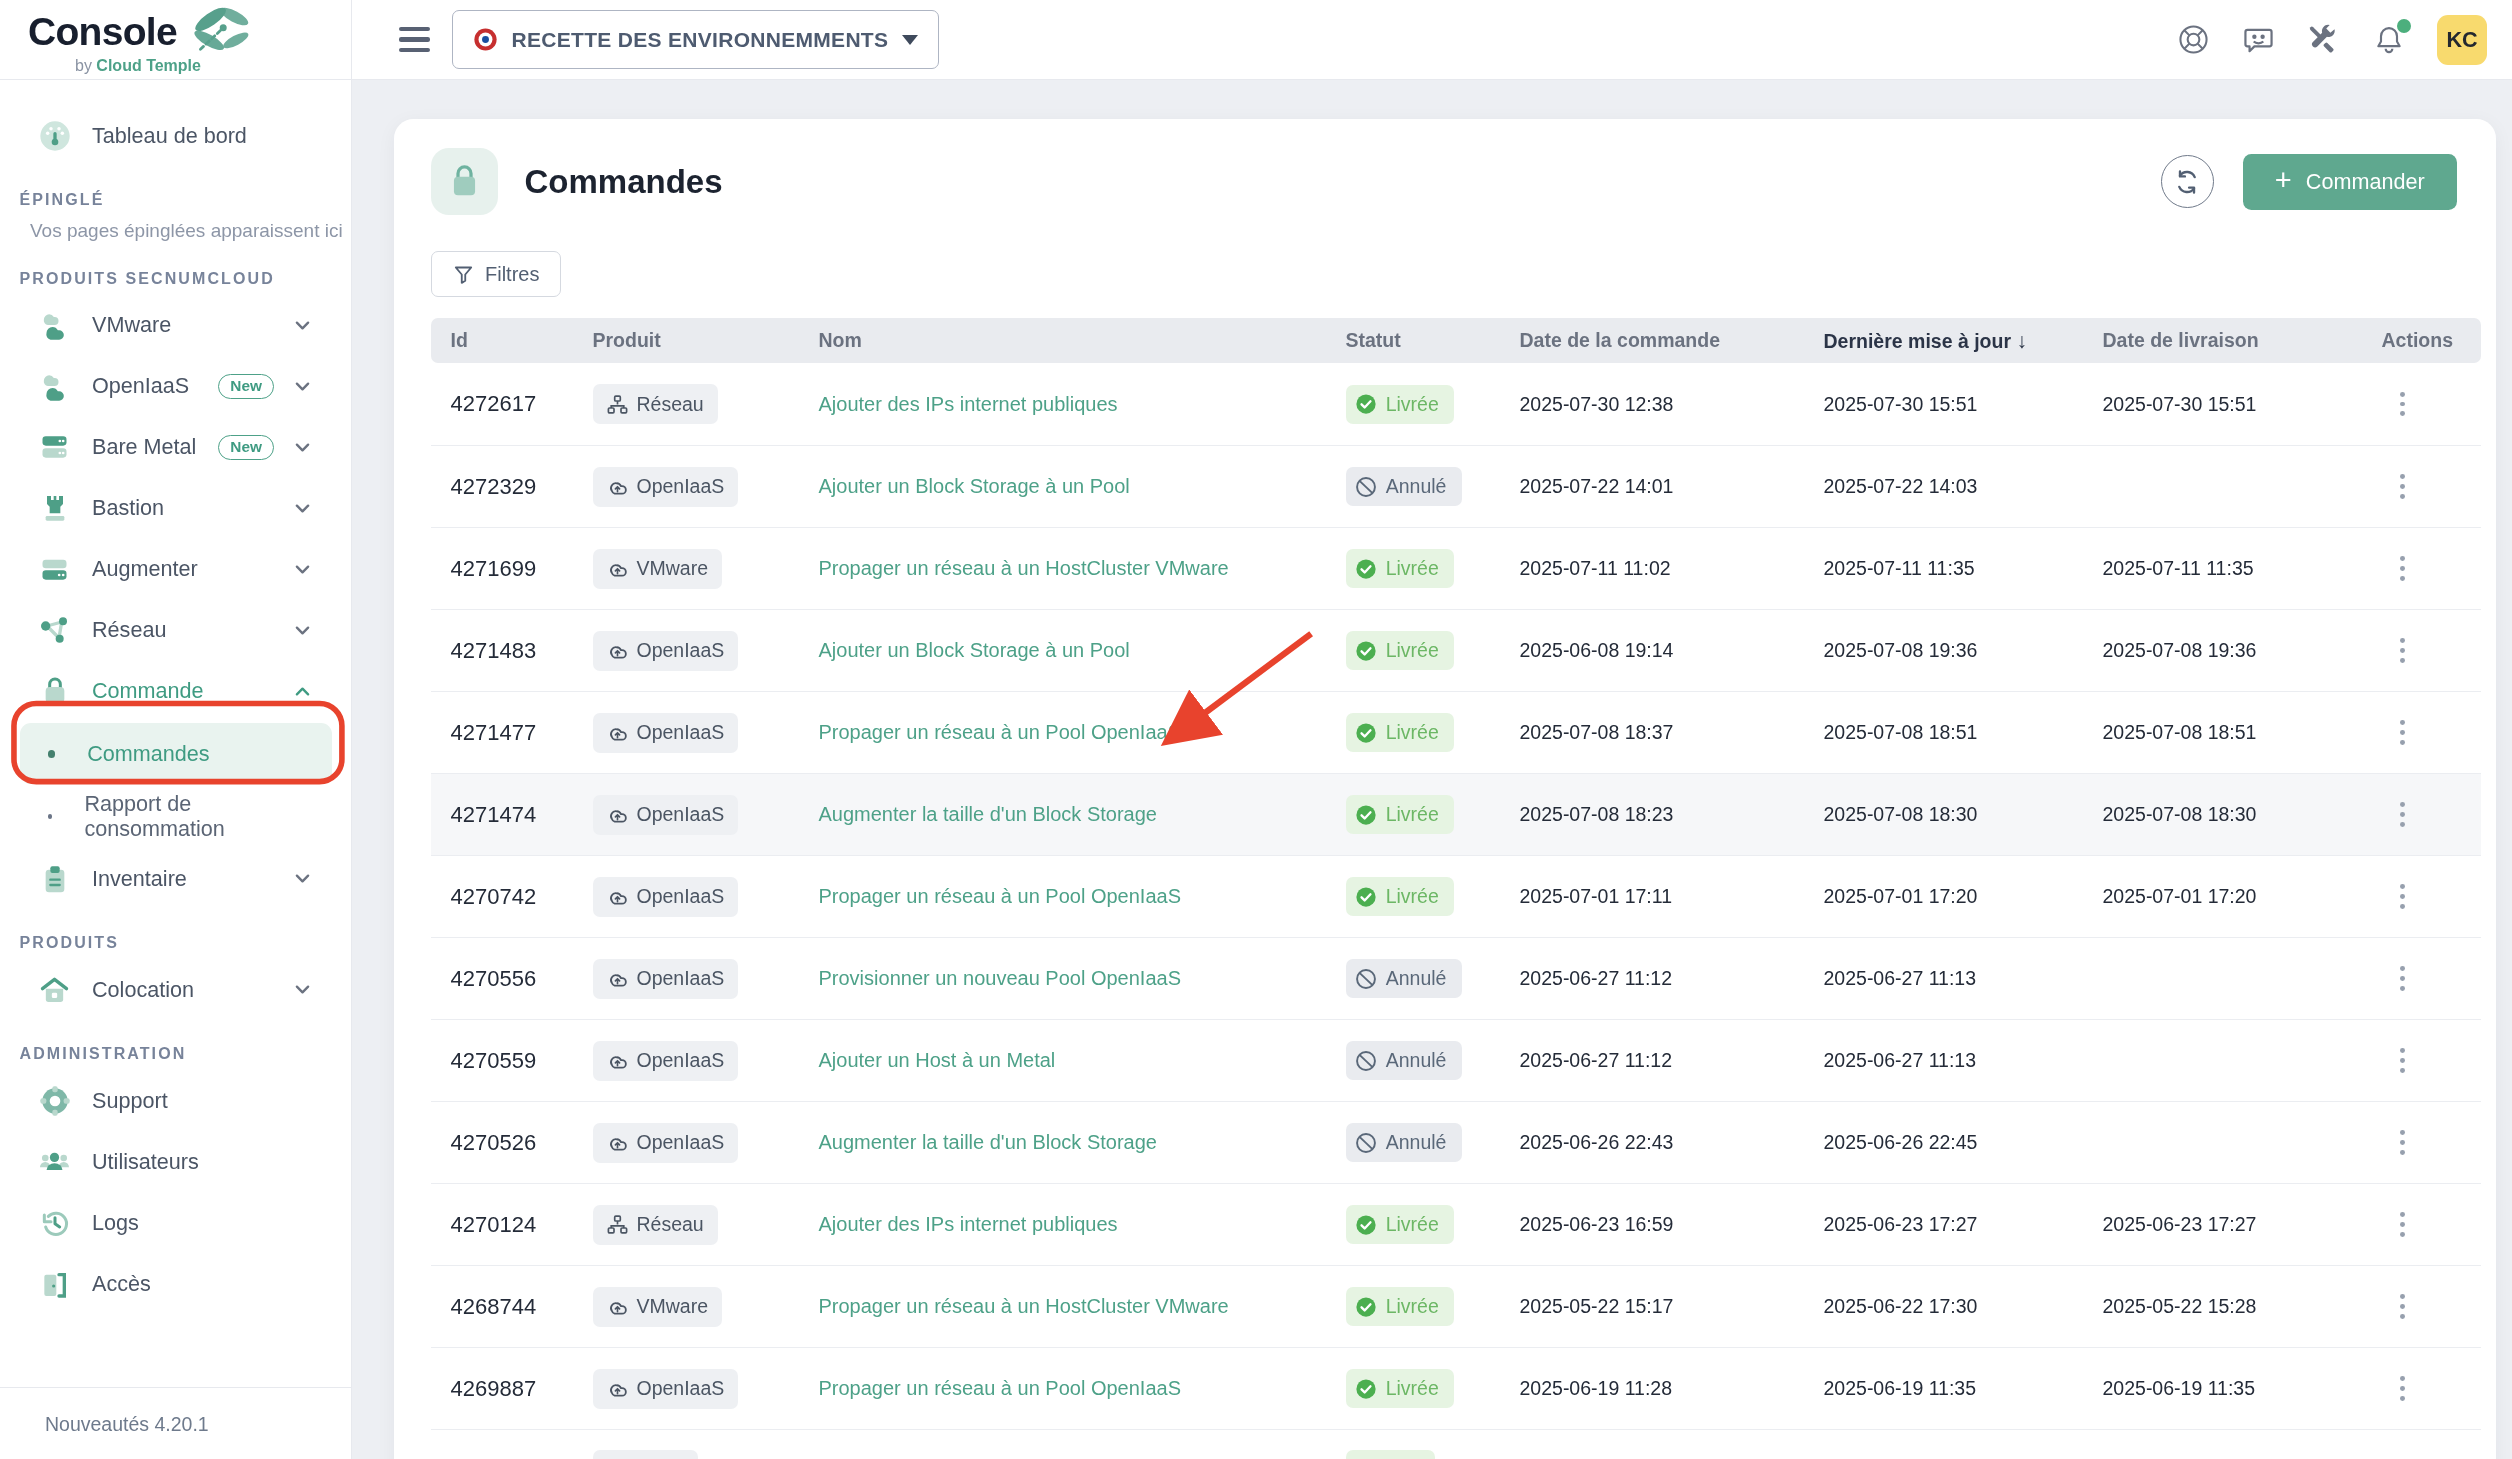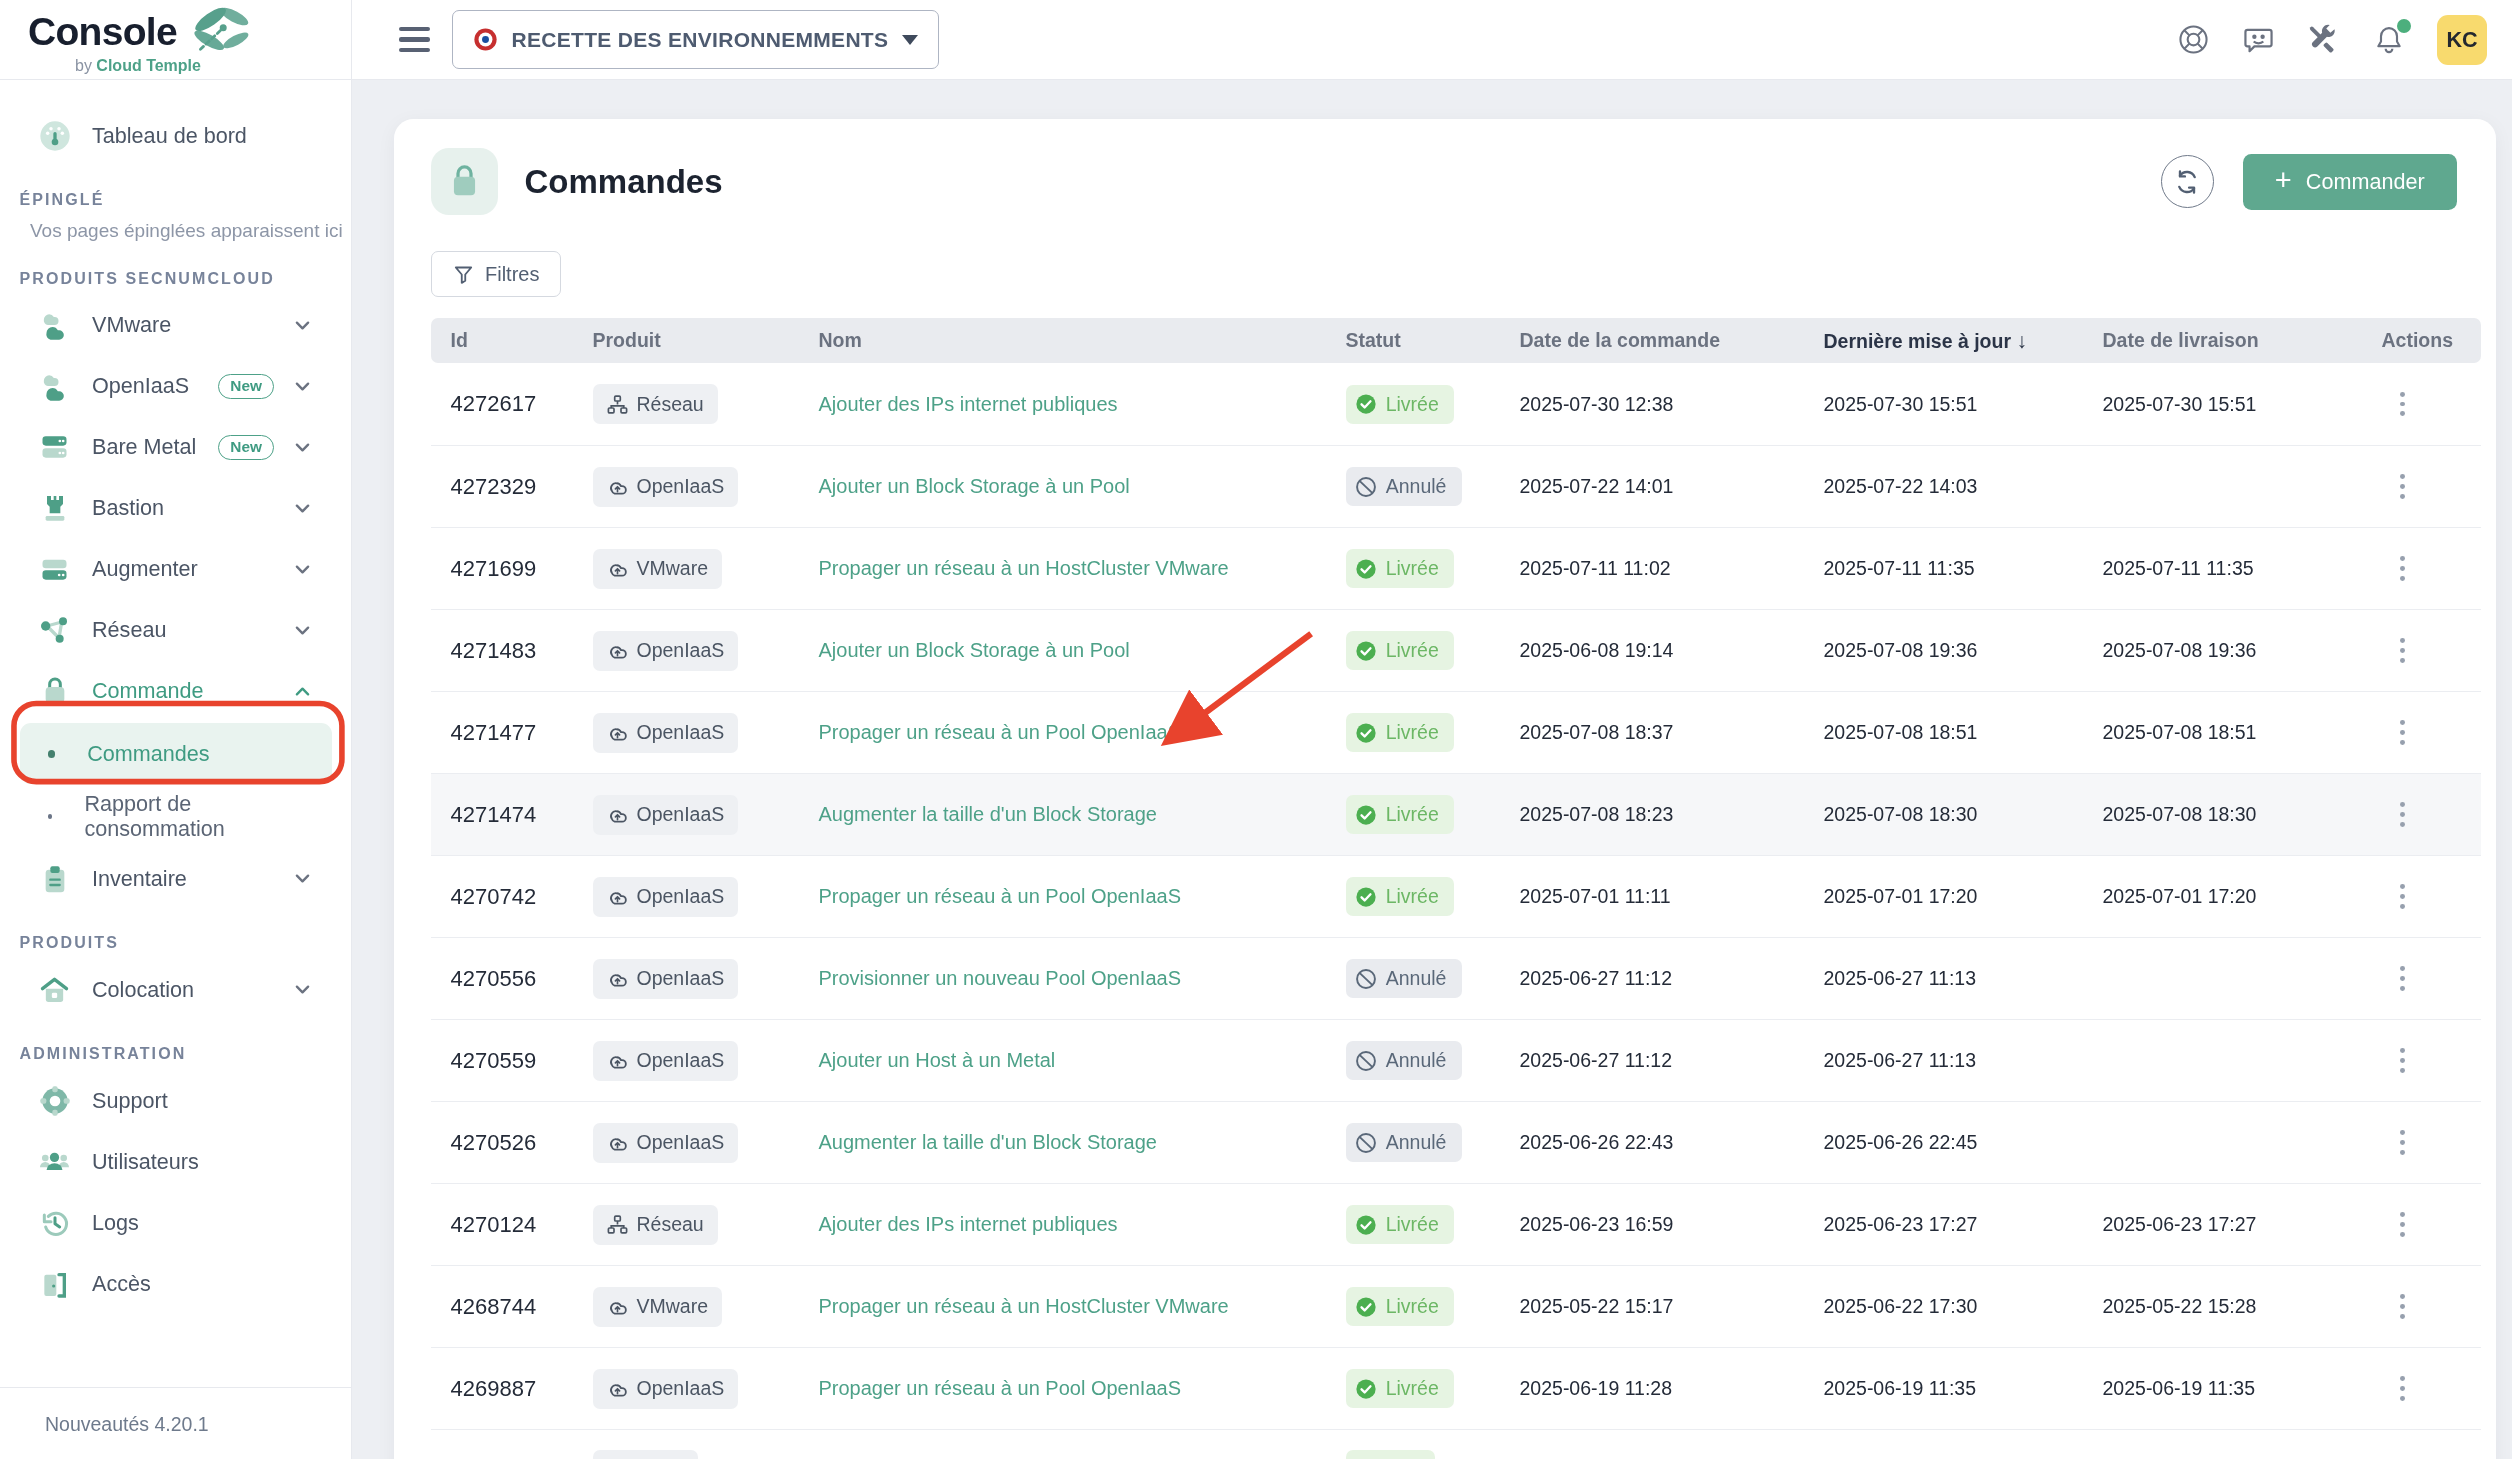--- a/index.html
+++ b/index.html
@@ -669,21 +669,21 @@
                 <div><span class="name-link">Propager un réseau à un Pool OpenIaaS</span></div>
                 <div><span class="sbadge ok">
                     <span>
                       <svg width="22" height="22" viewBox="0 0 32 32">
                         <circle cx="16" cy="16" r="14" fill="#4caf50"></circle>
                         <path d="M9.5 16.5l4.5 4.5 8.5-9" fill="none" stroke="#fff" stroke-width="3.4" stroke-linecap="round" stroke-linejoin="round"></path>
                       </svg>
                     </span>
                     <span>Livrée</span>
                   </span></div>
-                <div class="cell-date">2025-07-01 11:11</div>
+                <div class="cell-date">2025-07-01 17:11</div>
                 <div class="cell-date">2025-07-01 17:20</div>
                 <div class="cell-date">2025-07-01 17:20</div>
                 <div class="kebab">
                   <i></i>
                   <i></i>
                   <i></i>
                 </div>
               </div>
               <div class="tgrid trow">
                 <div class="cell-id">4270556</div>

